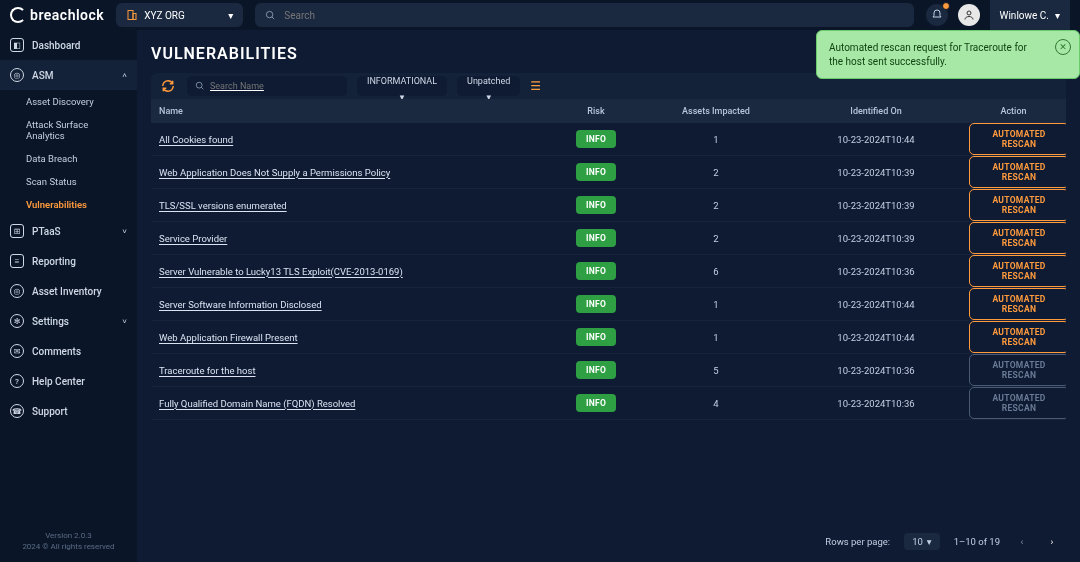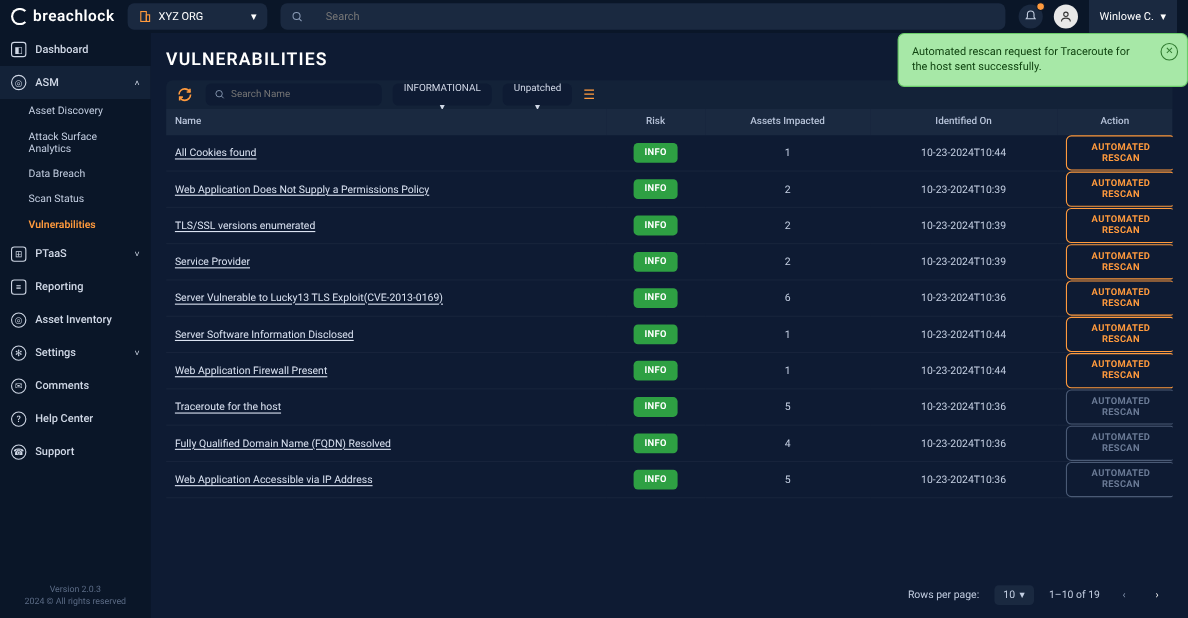--- a/index.html
+++ b/index.html
@@ -5,21 +5,21 @@
   * { margin:0; padding:0; box-sizing:border-box; font-family:-apple-system,BlinkMacSystemFont,"Segoe UI",Roboto,sans-serif; }
   body { background:#0a1628; color:#fff; width:1080px; height:562px; overflow:hidden; font-size:11px; }
   .app { display:flex; flex-direction:column; height:100%; }
 
   
   .topbar { height:30px; background:#0a1628; display:flex; align-items:center; padding:0 10px; gap:12px; }
   .logo { font-size:14px; font-weight:600; letter-spacing:0.5px; display:flex; align-items:center; gap:4px; }
   .logo-ring { width:16px; height:16px; border:2px solid #fff; border-radius:50%; border-right-color:transparent; display:inline-block; }
   .org-select { background:#1a2940; border-radius:6px; height:24px; width:127px; display:flex; align-items:center; padding:0 10px; gap:6px; font-size:10px; position:relative;}
   .chev { margin-left:auto; }
-  .search-bar { flex:1; background:#1a2940; border-radius:6px; height:24px; display:flex; align-items:center; padding:0 10px; gap:20px; }
+  .search-bar { flex:1; background:#1a2940; border-radius:6px; height:24px; display:flex; align-items:center; padding:0 10px; gap:8px; }
   .search-bar input { background:transparent; border:none; color:#8a9bb5; font-size:10px; outline:none; flex:1;}
   .top-icons { display:flex; align-items:center; gap:10px; }
   .circle-btn { width:22px; height:22px; border-radius:50%; background:#1a2940; display:flex; align-items:center; justify-content:center; position:relative;}
   .circle-btn.light { background:#e8e8e8; color:#333;}
   .badge-dot { position:absolute; top:-2px; right:-2px; width:8px; height:8px; border-radius:50%; background:#ff9a3d; border:1px solid #0a1628;}
   .user-chip { background:#1a2940; height:40px; border-radius:6px; display:flex; align-items:center; padding:0 10px; gap:6px; font-size:10px;}
 
   
   .body { display:flex; flex:1; min-height:0; }
   .sidebar { width:137px; background:#0a1628; display:flex; flex-direction:column; font-size:10px;}
@@ -30,21 +30,21 @@
   .nav-sub { padding:6px 10px 6px 26px; color:#c4cfe2; font-size:9.5px;}
   .nav-sub.active { color:#ff9a3d; font-weight:600;}
   .nav-chev { margin-left:auto; font-size:8px; }
   .sidebar-footer { margin-top:auto; text-align:center; color:#5b6b85; font-size:8px; padding:6px 4px 10px; line-height:1.4;}
 
   
   .main { flex:1; background:#0e1b33; display:flex; flex-direction:column; padding:14px 14px 0 14px; min-height:0; position:relative;}
   .page-title { font-size:16px; font-weight:600; letter-spacing:1px; margin-bottom:10px;}
   .toolbar { background:#132238; height:26px; border-radius:6px 6px 0 0; display:flex; align-items:center; gap:10px; padding:0 8px;}
   .refresh-btn { width:18px; height:18px; display:flex; align-items:center; justify-content:center; color:#ff9a3d;}
-  .tb-search { background:#0e1b33; border-radius:5px; height:20px; display:flex; align-items:center; padding:0 8px; gap:5px; width:160px;}
+  .tb-search { background:#0e1b33; border-radius:5px; height:20px; display:flex; align-items:center; padding:0 8px; gap:5px; width:160px;text-decoration:underline;}
   .tb-search input { background:transparent; border:none; outline:none; color:#8a9bb5; font-size:9px; flex:1;}
   .pill { background:#0e1b33; border-radius:5px; height:20px; padding:0 10px; display:flex; align-items:center; gap:6px; font-size:9px; color:#d0d8e6;flex-direction:column;}
   .lines-btn { color:#ff9a3d; font-size:12px;}
 
   
   .table-wrap { flex:1; min-height:0; overflow:hidden; }
   table { width:100%; border-collapse:collapse; table-layout:fixed;}
   thead tr { background:#1a2940; }
   th { text-align:left; font-weight:500; font-size:9px; color:#b8c4da; padding:7px 8px; }
   th.c-name{width:400px;} th.c-risk{width:90px; text-align:center;} th.c-assets{width:150px; text-align:center;} th.c-date{width:170px; text-align:center;} th.c-action{width:auto; text-align:center;}
@@ -272,27 +272,20 @@
                 <td class="date">10-23-2024T10:36</td>
                 <td class="action"><span class="rescan-btn disabled">AUTOMATED RESCAN</span></td>
               </tr>
               <tr>
                 <td class="name"><a href="#">Fully Qualified Domain Name (FQDN) Resolved</a></td>
                 <td class="risk"><span class="info-badge">INFO</span></td>
                 <td class="assets">4</td>
                 <td class="date">10-23-2024T10:36</td>
                 <td class="action"><span class="rescan-btn disabled">AUTOMATED RESCAN</span></td>
               </tr>
-              <tr>
-                <td class="name"><a href="#">Web Application Accessible via IP Address</a></td>
-                <td class="risk"><span class="info-badge">INFO</span></td>
-                <td class="assets">5</td>
-                <td class="date">10-23-2024T10:36</td>
-                <td class="action"><span class="rescan-btn disabled">AUTOMATED RESCAN</span></td>
-              </tr>
             </tbody>
         </table>
       </div>
 
       <div class="pager">
         <span>Rows per page:</span>
         <span class="sel">
           <span>10</span>
           <span>▾</span>
         </span>

